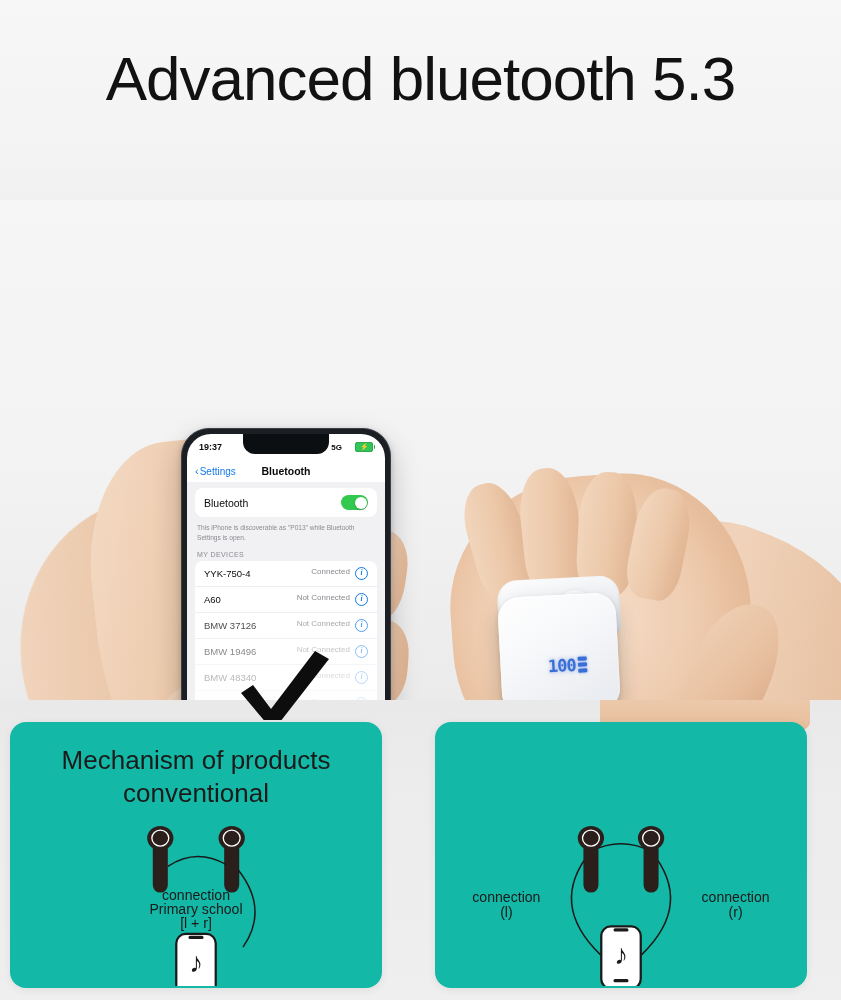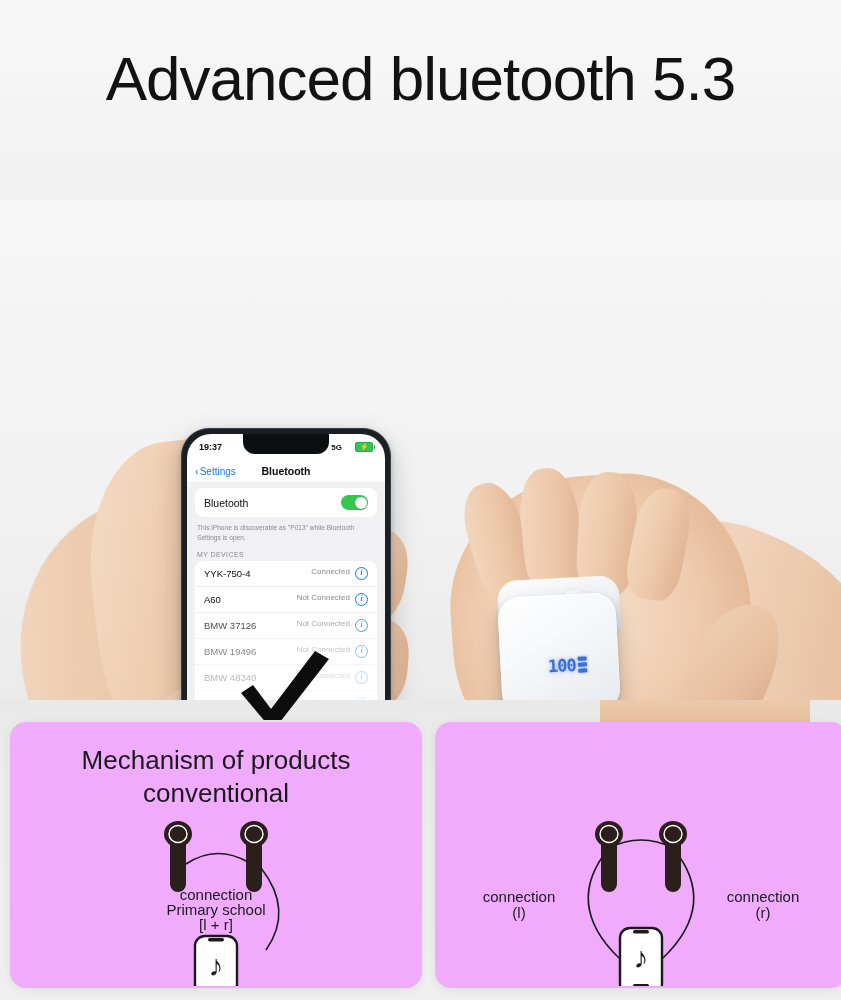--- a/index.html
+++ b/index.html
@@ -225,22 +225,22 @@
   
   .cards{
     position:absolute;left:0;top:700px;width:841px;height:300px;
     background:linear-gradient(180deg,#e9e9e9 0%,#ececec 30%,#efefef 100%);
   }
   .bg-arm-a{position:absolute;left:130px;top:0;width:120px;height:40px;
     background:linear-gradient(180deg,#eccba d,#e6c0a0);border-radius:0 0 40% 40%;}
   .bg-arm-b{position:absolute;left:600px;top:0;width:210px;height:42px;
     background:linear-gradient(180deg,#ecc9ab,#e3b893);border-radius:0 0 45% 45%;}
   .card{
-    position:absolute;top:722px;width:412px;height:266px;
-    background:#f0abfc;border-radius:16px;
+    position:absolute;top:722px;width:372px;height:266px;
+    background:#14b8a6;border-radius:16px;
     box-shadow:0 2px 10px rgba(0,0,0,.07);
   }
   .card-left{left:10px;}
   .card-right{left:435px;}
   .card-title{
     position:absolute;left:0;top:22px;width:100%;text-align:center;
     font-size:26px;line-height:1.25;color:#1a1a1a;font-weight:400;
   }
   .diagram{position:absolute;left:0;top:96px;width:100%;height:168px;}
 

